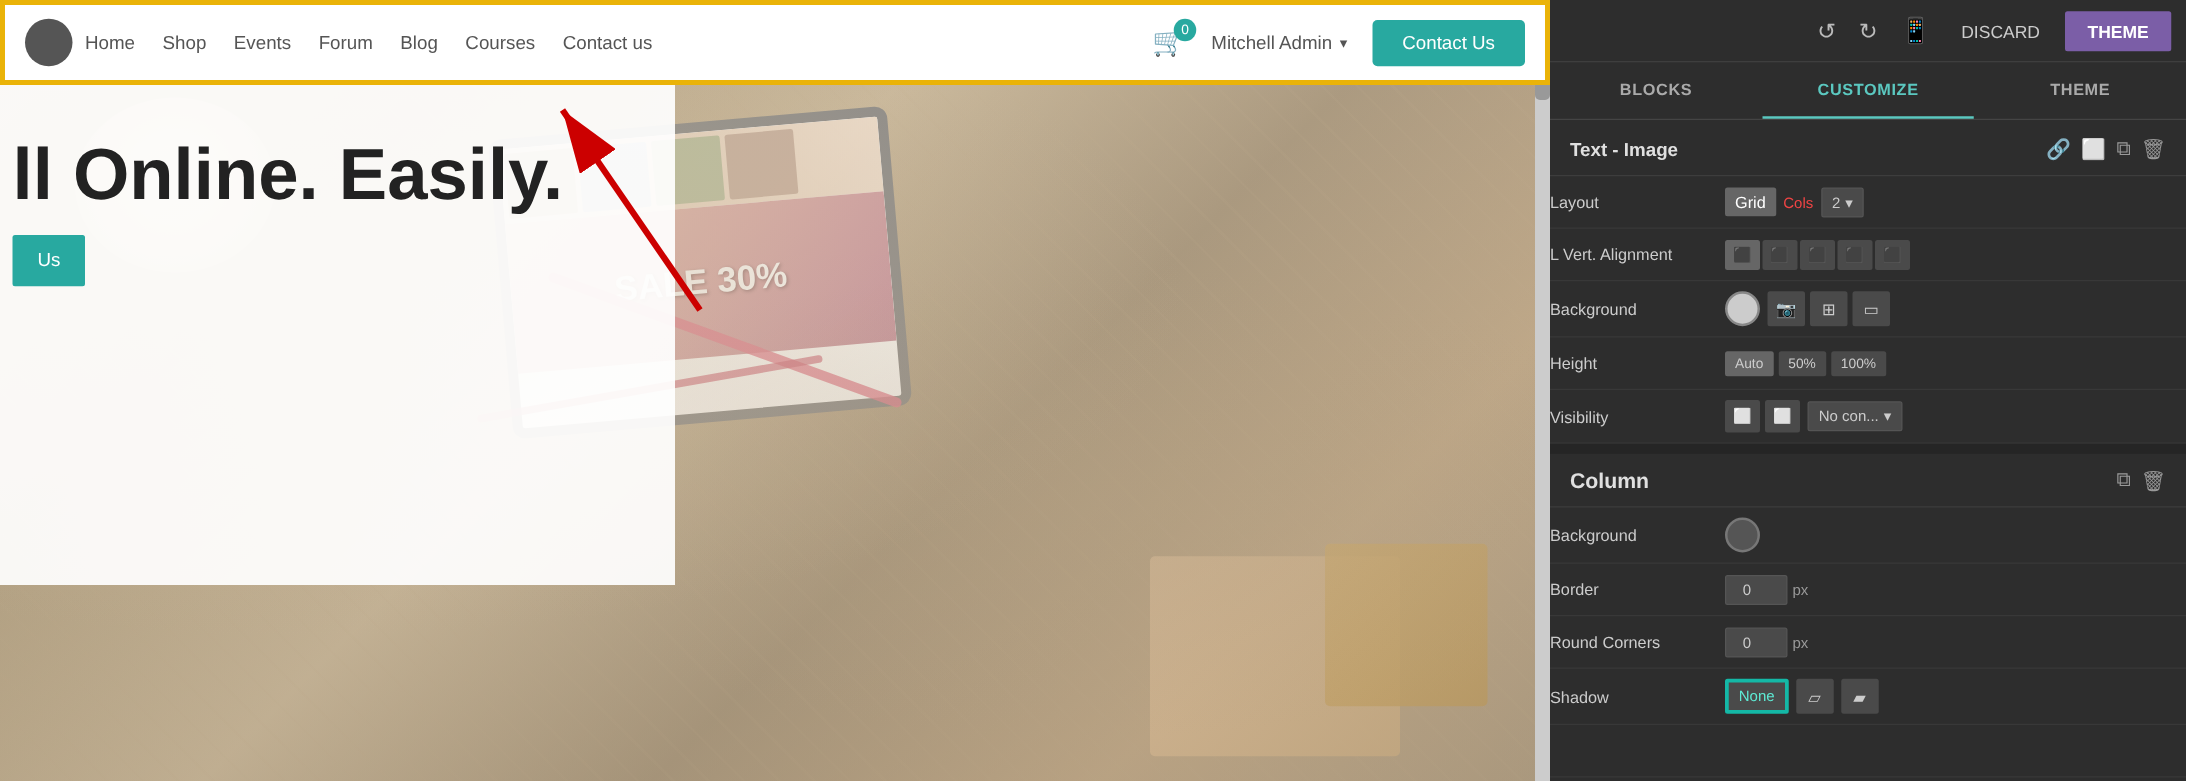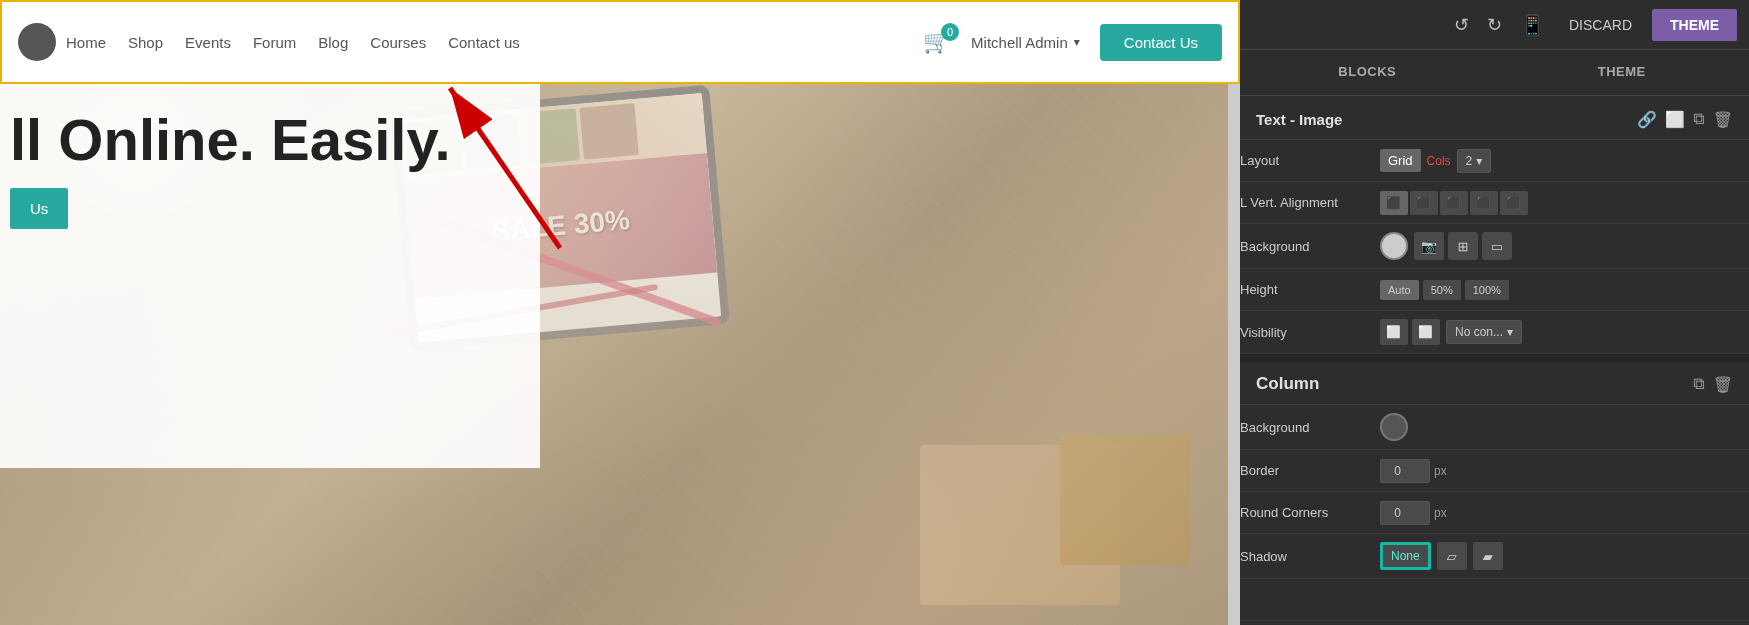--- a/index.html
+++ b/index.html
@@ -11,27 +11,27 @@
       height: 625px;
       position: relative;
       overflow: hidden;
       flex-shrink: 0;
     }
 
     
     .navbar {
       position: absolute;
       top: 0; left: 0; right: 0;
-      height: 84px;
+      height: 68px;
       background: white;
       display: flex;
       align-items: center;
       padding: 0 16px;
       z-index: 10;
-      border: 2px solid #eab308;
+      border: 4px solid #eab308;
     }
     .nav-logo {
       width: 38px; height: 38px;
       background: #555;
       border-radius: 50%;
       margin-right: 10px;
     }
     .nav-links {
       display: flex;
       gap: 22px;
@@ -557,20 +557,21 @@
   <div class="toolbar">
     <span class="toolbar-icon">↺</span>
     <span class="toolbar-icon">↻</span>
     <span class="toolbar-device-icon">📱</span>
     <button class="discard-btn">DISCARD</button>
     <button class="save-btn">THEME</button>
   </div>
 
   <div class="panel-tabs">
     <div class="panel-tab">BLOCKS</div>
+    <div class="panel-tab active">CUSTOMIZE</div>
     <div class="panel-tab">THEME</div>
   </div>
 
   <div class="panel-content">
 
     <div class="section-header">
       <span class="section-title">Text - Image</span>
       <div class="section-icons">
         <span class="section-icon">🔗</span>
         <span class="section-icon">⬜</span>

